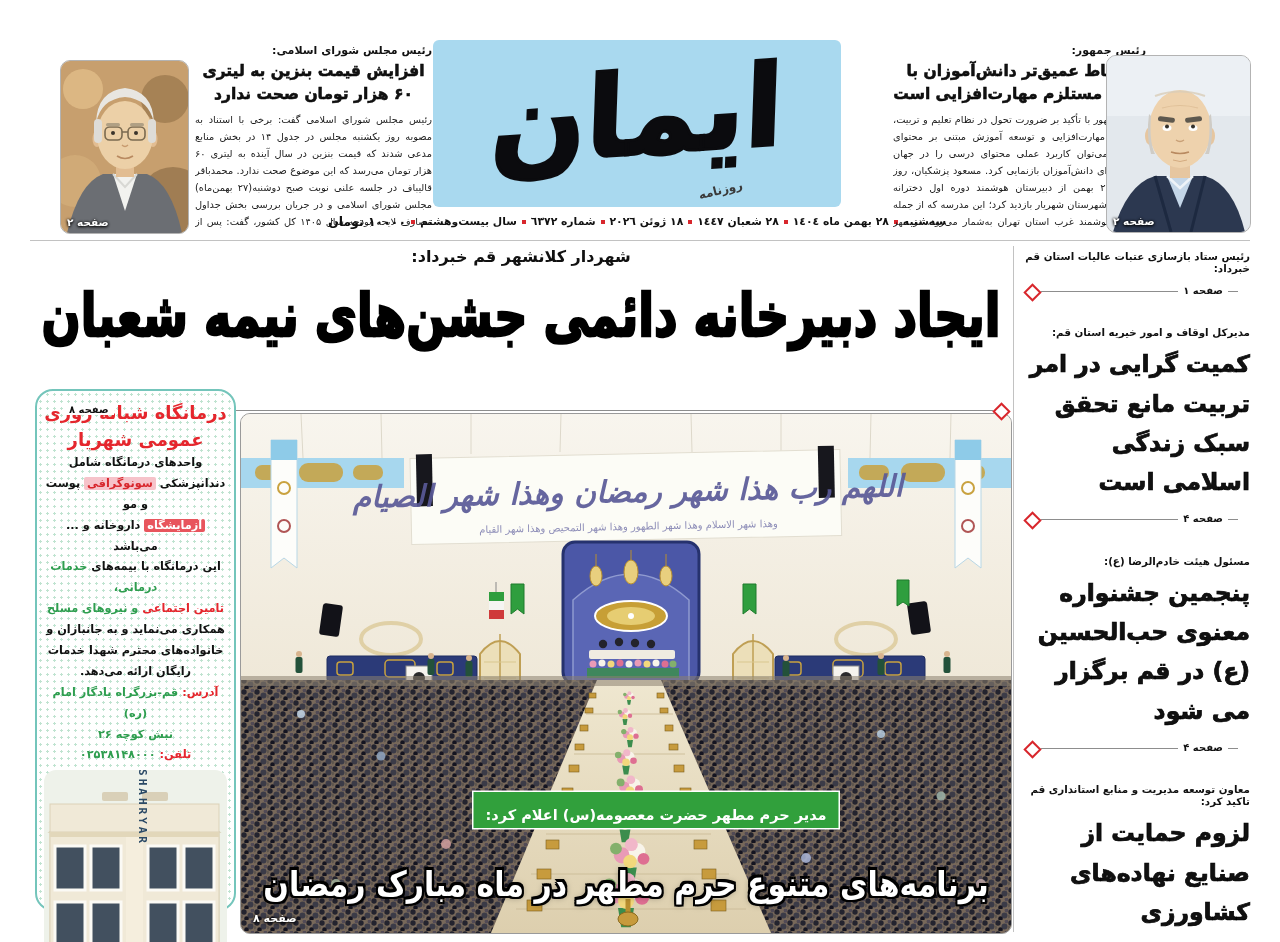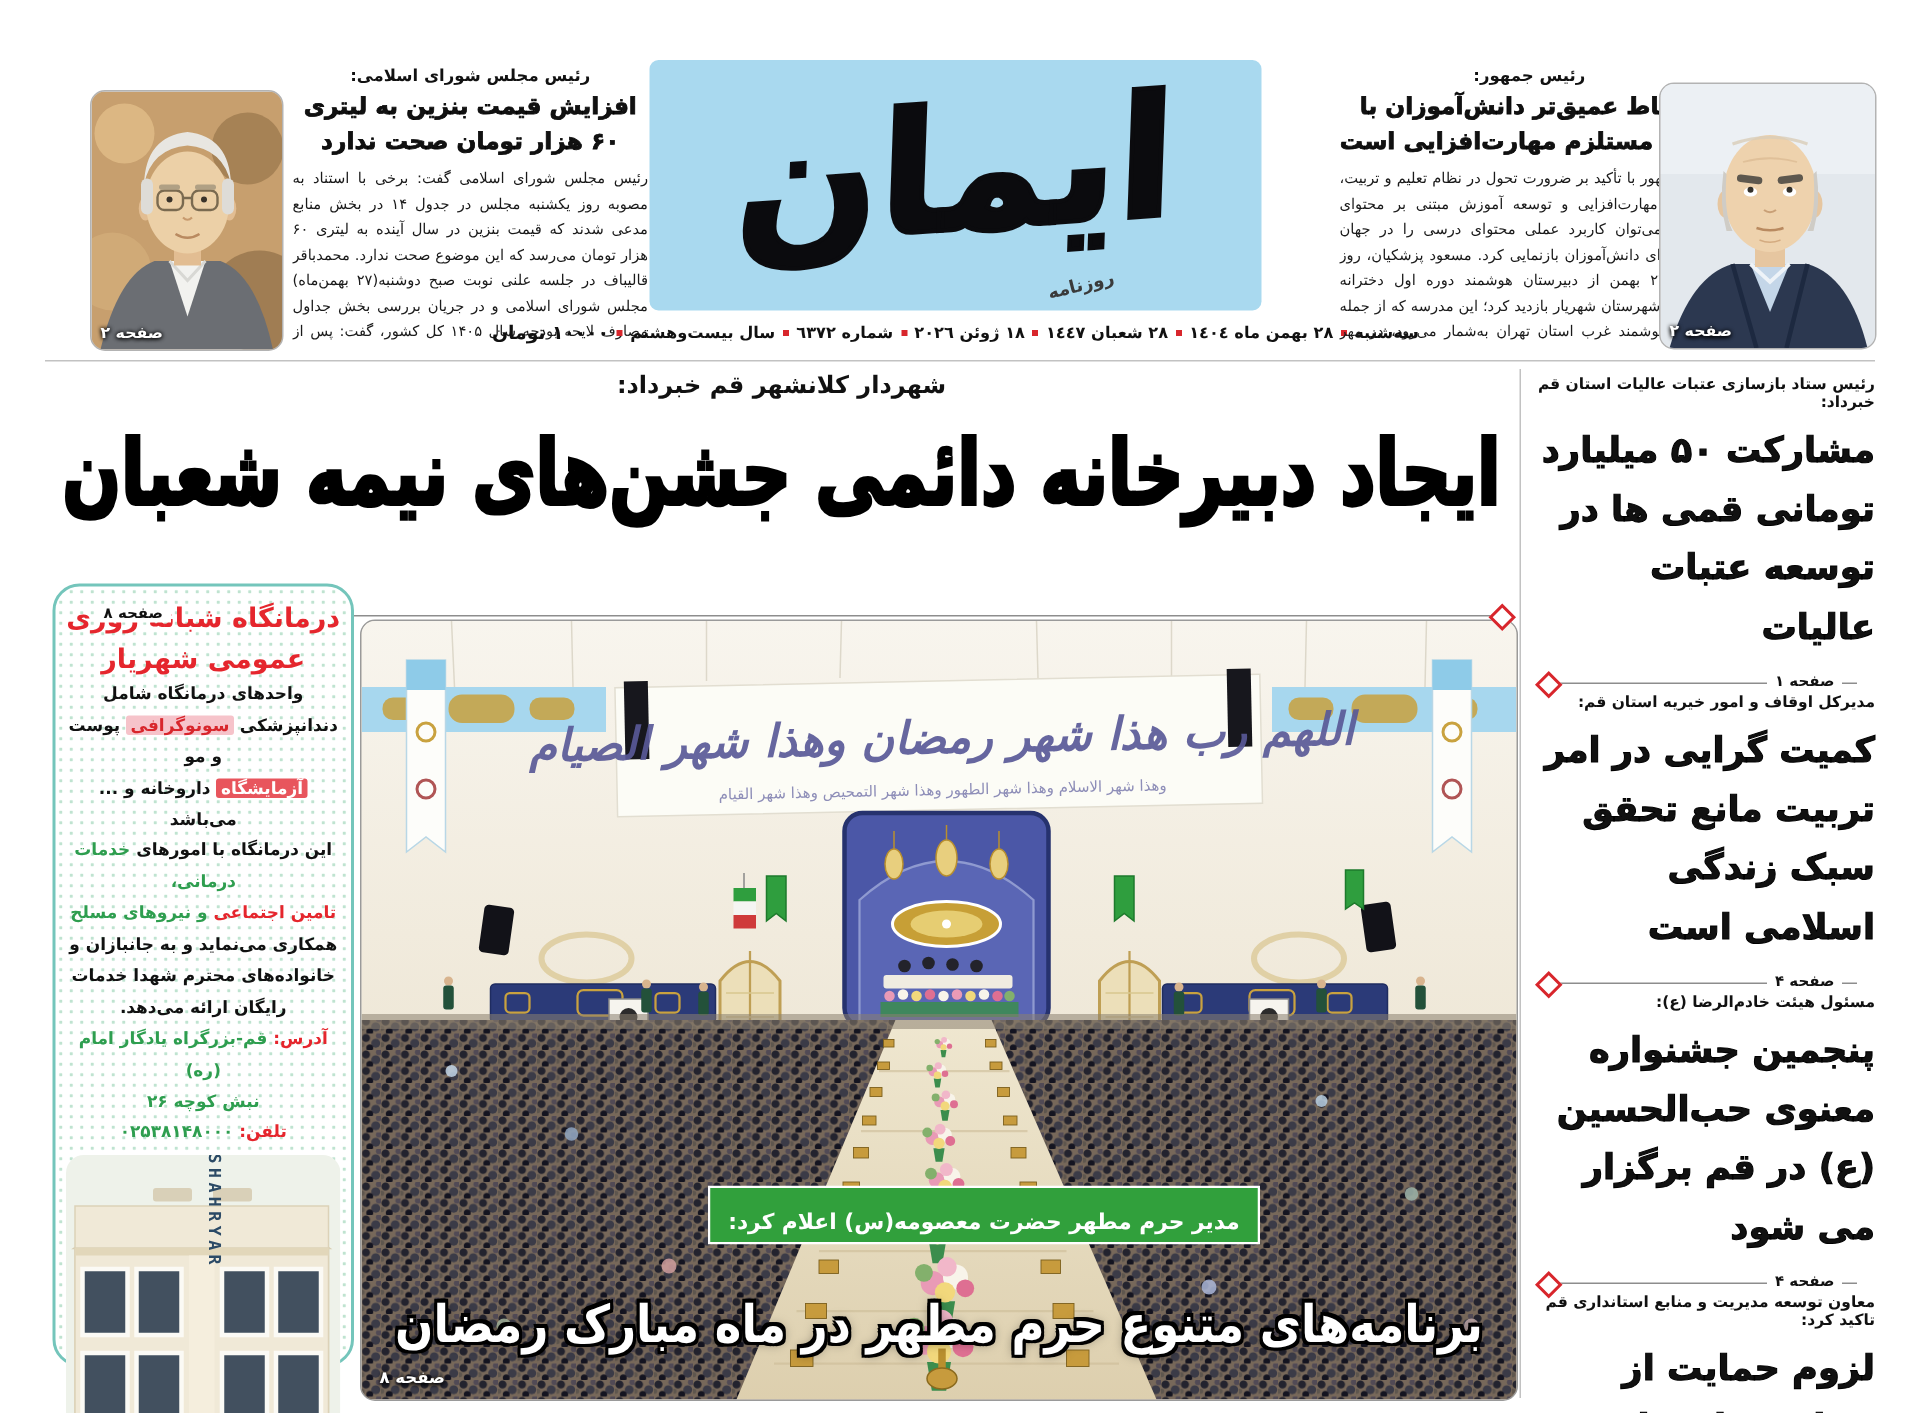--- a/index.html
+++ b/index.html
@@ -11,21 +11,21 @@
   .hdr-left{left:55px;width:378px;}
   .hdr-right{left:845px;width:404px;}
   .hphoto{position:absolute;border:1px solid #b3b3b3;border-radius:10px;overflow:hidden;background:#ddd;}
   .gh-photo{left:5px;top:18px;width:127px;height:172px;}
   .pz-photo{left:261px;top:13px;width:143px;height:176px;}
   .photo-chip{position:absolute;bottom:5px;left:6px;color:#fff;font-size:10.5px;font-weight:bold;
               text-shadow:0 1px 3px #000,0 0 3px #000;z-index:3;}
   .htxt{position:absolute;top:2px;}
   .hdr-left .htxt{left:140px;width:237px;}
   .hdr-right .htxt{left:0;width:253px;margin-left:48px;}
-  .kicker{font-size:11px;font-weight:bold;text-align:center;}
+  .kicker{font-size:11px;font-weight:bold;}
   .hheadline{margin:3px 0 4px;font-size:15.5px;font-weight:bold;text-align:center;line-height:1.5;
              -webkit-text-stroke:0.5px #000;}
   .hbody{margin:0;font-size:9.8px;line-height:1.74;text-align:justify;color:#1a1a1a;
          max-height:118px;overflow:hidden;}
 
   
   .masthead{position:absolute;left:433px;top:40px;width:408px;}
   .logo-box{position:relative;height:167px;background:#a9d9ef;border-radius:6px;overflow:hidden;}
   .logo{position:absolute;left:0;right:0;top:8px;text-align:center;font-size:112px;font-weight:bold;
         color:#0b0b0e;-webkit-text-stroke:3px #0b0b0e;transform:rotate(-4deg) skewX(-6deg);line-height:1.2;}
@@ -200,21 +200,20 @@
       <span class="reflabel">صفحه ۸</span>
       <span class="diamond"></span>
     </div>
   </section>
 
   <div class="sb-divider"></div>
   <aside class="sidebar">
 
     <article class="sb-item">
       <div class="kicker">رئیس ستاد بازسازی عتبات عالیات استان قم خبرداد:</div>
-      <h3 class="sb-headline">مشارکت ۵۰ میلیارد تومانی قمی ها در توسعه عتبات عالیات</h3>
       <div class="refline">
         <span class="reflabel">صفحه ۱</span>
         <span class="diamond"></span>
       </div>
     </article>
 
     <article class="sb-item">
       <div class="kicker">مدیرکل اوقاف و امور خیریه استان قم:</div>
       <h3 class="sb-headline">کمیت گرایی در امر تربیت مانع تحقق سبک زندگی اسلامی است</h3>
       <div class="refline">
@@ -245,21 +244,21 @@
       <span>درمانگاه شبانه روزی</span><br>
       <span>عمومی شهریار</span>
     </div>
     <div class="ad-line">
       <span>واحدهای درمانگاه شامل</span><br>
       <span>دندانپزشکی</span>
       <span class="hl-pink">سونوگرافی</span>
       <span>پوست و مو</span><br>
       <span class="hl-red">آزمایشگاه</span>
       <span>داروخانه و ... می‌باشد</span><br>
-      <span>این درمانگاه با امور‌های</span>
+      <span>این درمانگاه با بیمه‌های</span>
       <span class="t-green">خدمات درمانی،</span><br>
       <span class="t-red">تامین اجتماعی</span>
       <span class="t-green">و نیروهای مسلح</span><br>
       <span>همکاری می‌نماید و به جانبازان و خانواده‌های محترم شهدا خدمات رایگان ارائه می‌دهد.</span><br>
       <span class="t-red">آدرس:</span>
       <span class="t-green">قم-بزرگراه یادگار امام (ره)</span><br>
       <span class="t-green">نبش کوچه ۲۶</span><br>
       <span class="t-red">تلفن:</span>
       <span class="t-green">۰۲۵۳۸۱۴۸۰۰۰</span>
     </div>

